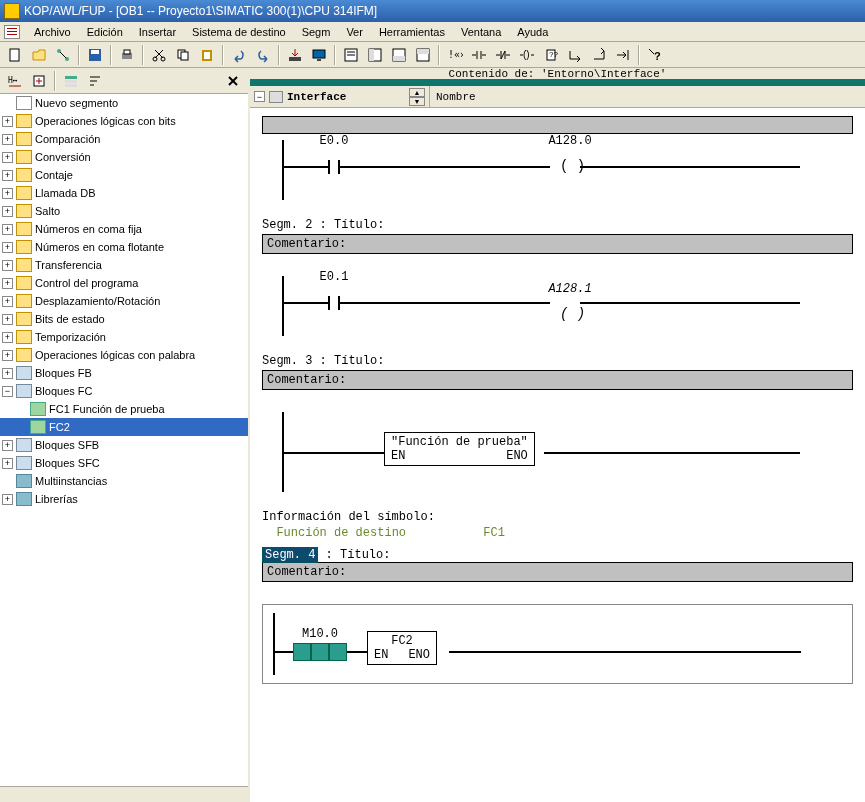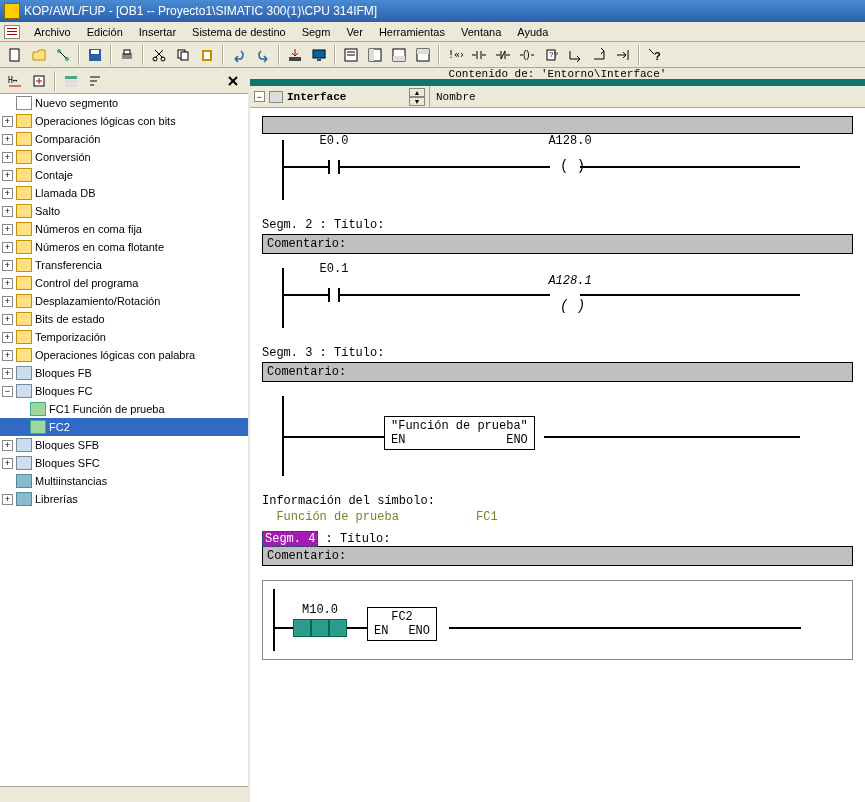--- a/index.html
+++ b/index.html
@@ -40,23 +40,23 @@
 .interface-left { width: 180px; border-right: 1px solid #aca899; display: flex; align-items: center; padding: 0 4px; gap: 4px; }
 .if-toggle { width: 11px; height: 11px; border: 1px solid #888; background: #fff; display: flex; align-items: center; justify-content: center; font-size: 9px; }
 .if-icon { width: 14px; height: 12px; background: #ddd; border: 1px solid #888; }
 .if-text { font-family: 'Courier New', monospace; font-weight: bold; }
 .if-spin { width: 16px; display: flex; flex-direction: column; margin-left: auto; }
 .if-spin-btn { height: 9px; background: #ece9d8; border: 1px solid #888; font-size: 7px; text-align: center; line-height: 7px; }
 .interface-right { flex: 1; display: flex; align-items: center; padding: 0 6px; font-family: 'Courier New', monospace; }
 
 .ladder-area { flex: 1; overflow: auto; padding: 8px 12px; font-family: 'Courier New', monospace; font-size: 12px; }
 .gray-box { background: #c0c0c0; border: 1px solid #000; height: 18px; margin-bottom: 6px; padding: 1px 4px; }
-.comment-box { background: #c0c0c0; border: 1px solid #000; padding: 2px 4px; margin-bottom: 14px; min-height: 18px; }
+.comment-box { background: #c0c0c0; border: 1px solid #000; padding: 2px 4px; margin-bottom: 22px; min-height: 18px; }
 .segment-title { margin: 6px 0 2px 0; }
-.segment-title.hl { display: inline; background: #a21caf; color: #fff; padding: 0 2px; border: 1px dashed #055; }
+.segment-title.hl { display: inline; background: #0c4a6e; color: #fff; padding: 0 2px; border: 1px dashed #055; }
 
 .rung { position: relative; height: 60px; margin: 4px 0 18px 0; }
 .rail { position: absolute; left: 20px; top: 0; bottom: 0; width: 2px; background: #000; }
 .wire { position: absolute; height: 2px; background: #000; }
 .contact { position: absolute; width: 40px; height: 30px; }
 .contact .lbl { position: absolute; top: -16px; left: 50%; transform: translateX(-50%); white-space: nowrap; }
 .contact .sym { position: absolute; top: 10px; left: 0; right: 0; height: 14px; }
 .contact .sym::before, .contact .sym::after { content: ""; position: absolute; top: 0; width: 2px; height: 14px; background: #000; }
 .contact .sym::before { left: 14px; }
 .contact .sym::after { right: 14px; }
@@ -502,21 +502,21 @@
             <span>EN</span>
             <span>ENO</span>
           </div>
         </div>
         <div class="wire" style="left:282px; top:40px; width:256px;"></div>
       </div>
 
       <div class="sym-info">
         <div class="hd">Información del símbolo:</div>
         <div class="ln">
-          &nbsp;&nbsp;<span>Función de prueba</span>
+          &nbsp;&nbsp;<span>Función de destino</span>
           <span class="fc">FC1</span>
         </div>
       </div>
 
       <div>
         <span class="segment-title hl">Segm. 4</span><span> : Título:</span>
       </div>
       <div class="comment-box">
         <span>Comentario:</span>
       </div>

